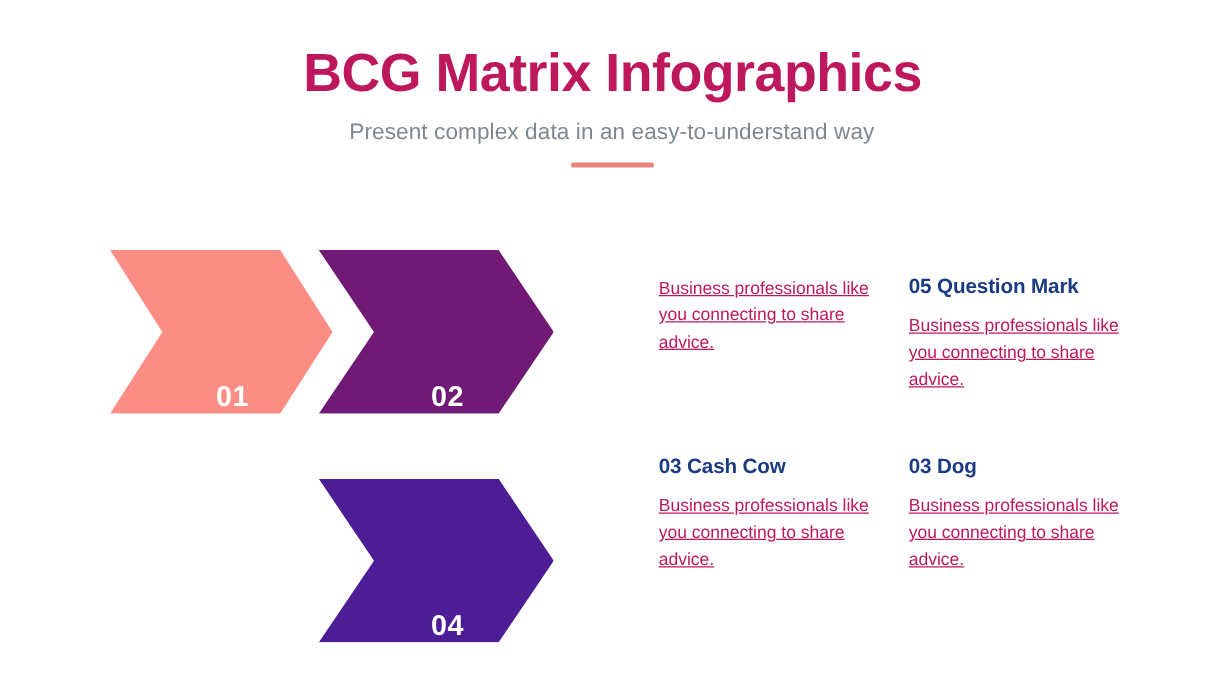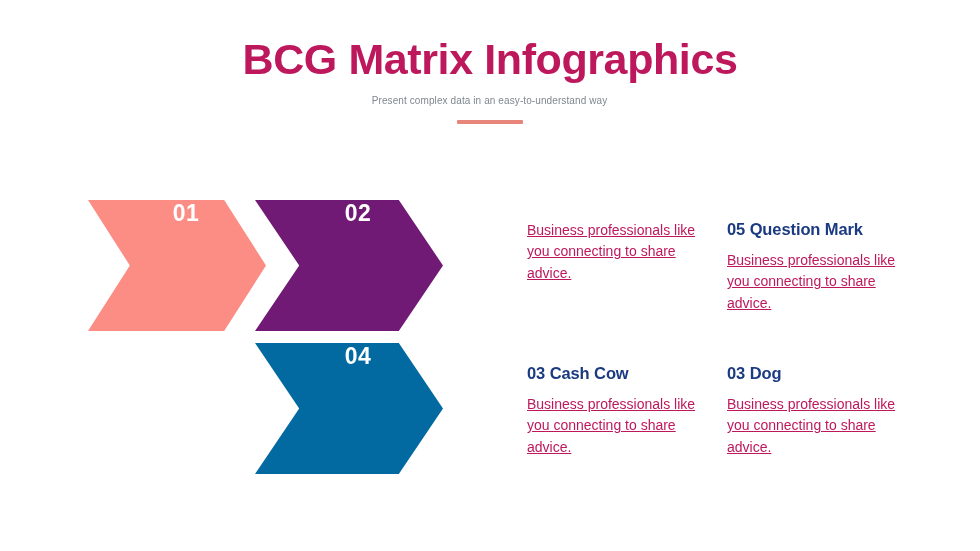--- a/index.html
+++ b/index.html
@@ -31,21 +31,21 @@
   }
   .title {
     font-size: 43px;
     font-weight: bold;
     color: #be185d;
     letter-spacing: -0.4px;
     line-height: 1.08;
     margin: 0;
   }
   .subtitle {
-    font-size: 10px;
+    font-size: 18px;
     color: #7f878f;
     margin: 13px 1px 0 0;
     letter-spacing: 0.1px;
   }
   .divider {
     width: 66px;
     height: 4px;
     background: #E8857A;
     margin: 14px auto 0 auto;
     border-radius: 1px;
@@ -55,21 +55,21 @@
   .chevrons {
     position: absolute;
     left: 88px;
     top: 200px;
     width: 400px;
     height: 275px;
   }
   .chev {
     position: absolute;
     display: flex;
-    align-items: flex-start;
+    align-items: flex-end;
     justify-content: center;
     clip-path: polygon(0% 0%, 76.5% 0%, 100% 50%, 76.5% 100%, 0% 100%, 23.5% 50%);
   }
   .chev-num {
     font-size: 23px;
     font-weight: bold;
     color: #ffffff;
     letter-spacing: 0.5px;
     transform: translateX(9px);
   }
@@ -126,21 +126,21 @@
 
     <div class="chev chev-1" style="background: rgb(252, 141, 133);">
       <span class="chev-num">01</span>
     </div>
 
     <div class="chev chev-2" style="background: #701a75;">
       <span class="chev-num">02</span>
     </div>
 
 
-    <div class="chev chev-4" style="background: #0369a1;">
+    <div class="chev chev-4" style="background: #4c1d95; margin-top: 40px;">
       <span class="chev-num">04</span>
     </div>
 
   </div>
 
   <div class="descs">
 
     <div class="desc desc-1">
       <p class="desc-body">Business professionals like you connecting to share advice.</p>
     </div>

